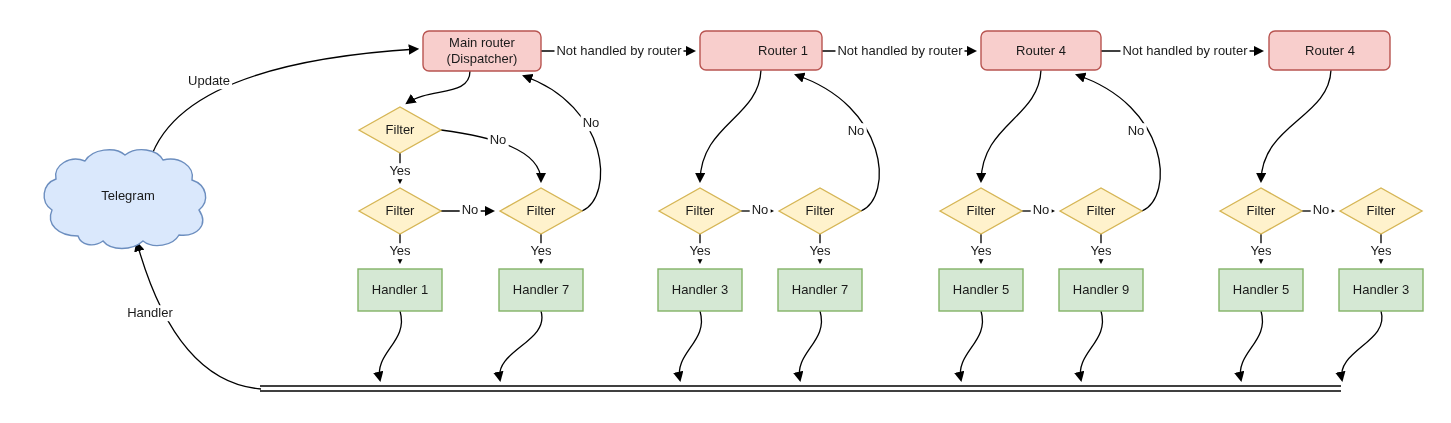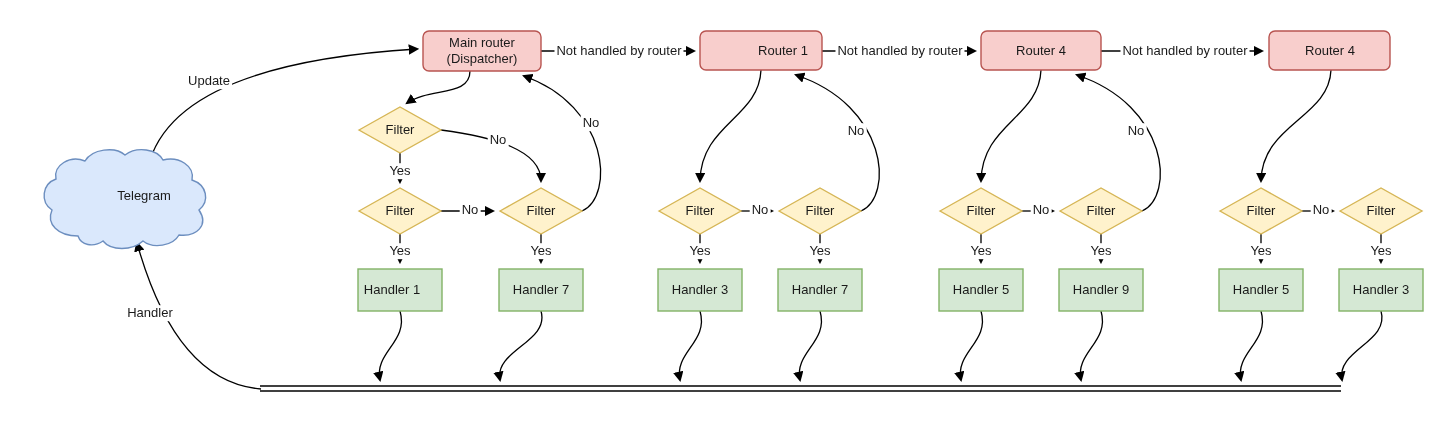--- a/index.html
+++ b/index.html
@@ -114,41 +114,41 @@
     <rect class="shape-handler" x="358" y="269" width="84" height="42"></rect>
     <rect class="shape-handler" x="499" y="269" width="84" height="42"></rect>
     <rect class="shape-handler" x="658" y="269" width="84" height="42"></rect>
     <rect class="shape-handler" x="778" y="269" width="84" height="42"></rect>
     <rect class="shape-handler" x="939" y="269" width="84" height="42"></rect>
     <rect class="shape-handler" x="1059" y="269" width="84" height="42"></rect>
     <rect class="shape-handler" x="1219" y="269" width="84" height="42"></rect>
     <rect class="shape-handler" x="1339" y="269" width="84" height="42"></rect>
   </svg>
 
-  <div class="lbl" style="left:144px;top:196px">Telegram</div>
+  <div class="lbl" style="left:128px;top:196px">Telegram</div>
 
   <div class="lbl two-line" style="left:482px;top:51px">
     <span>Main router</span>
     <span>(Dispatcher)</span>
   </div>
   <div class="lbl" style="left:783px;top:51px">Router 1</div>
   <div class="lbl" style="left:1041px;top:51px">Router 4</div>
   <div class="lbl" style="left:1330px;top:51px">Router 4</div>
 
   <div class="lbl" style="left:400px;top:130px">Filter</div>
   <div class="lbl" style="left:400px;top:211px">Filter</div>
   <div class="lbl" style="left:541px;top:211px">Filter</div>
   <div class="lbl" style="left:700px;top:211px">Filter</div>
   <div class="lbl" style="left:820px;top:211px">Filter</div>
   <div class="lbl" style="left:981px;top:211px">Filter</div>
   <div class="lbl" style="left:1101px;top:211px">Filter</div>
   <div class="lbl" style="left:1261px;top:211px">Filter</div>
   <div class="lbl" style="left:1381px;top:211px">Filter</div>
 
-  <div class="lbl" style="left:392px;top:290px">Handler 1</div>
+  <div class="lbl" style="left:400px;top:290px">Handler 1</div>
   <div class="lbl" style="left:541px;top:290px">Handler 7</div>
   <div class="lbl" style="left:700px;top:290px">Handler 3</div>
   <div class="lbl" style="left:820px;top:290px">Handler 7</div>
   <div class="lbl" style="left:981px;top:290px">Handler 5</div>
   <div class="lbl" style="left:1101px;top:290px">Handler 9</div>
   <div class="lbl" style="left:1261px;top:290px">Handler 5</div>
   <div class="lbl" style="left:1381px;top:290px">Handler 3</div>
 
   <div class="lbl bg" style="left:209px;top:81px">Update</div>
   <div class="lbl bg" style="left:150px;top:313px">Handler</div>

